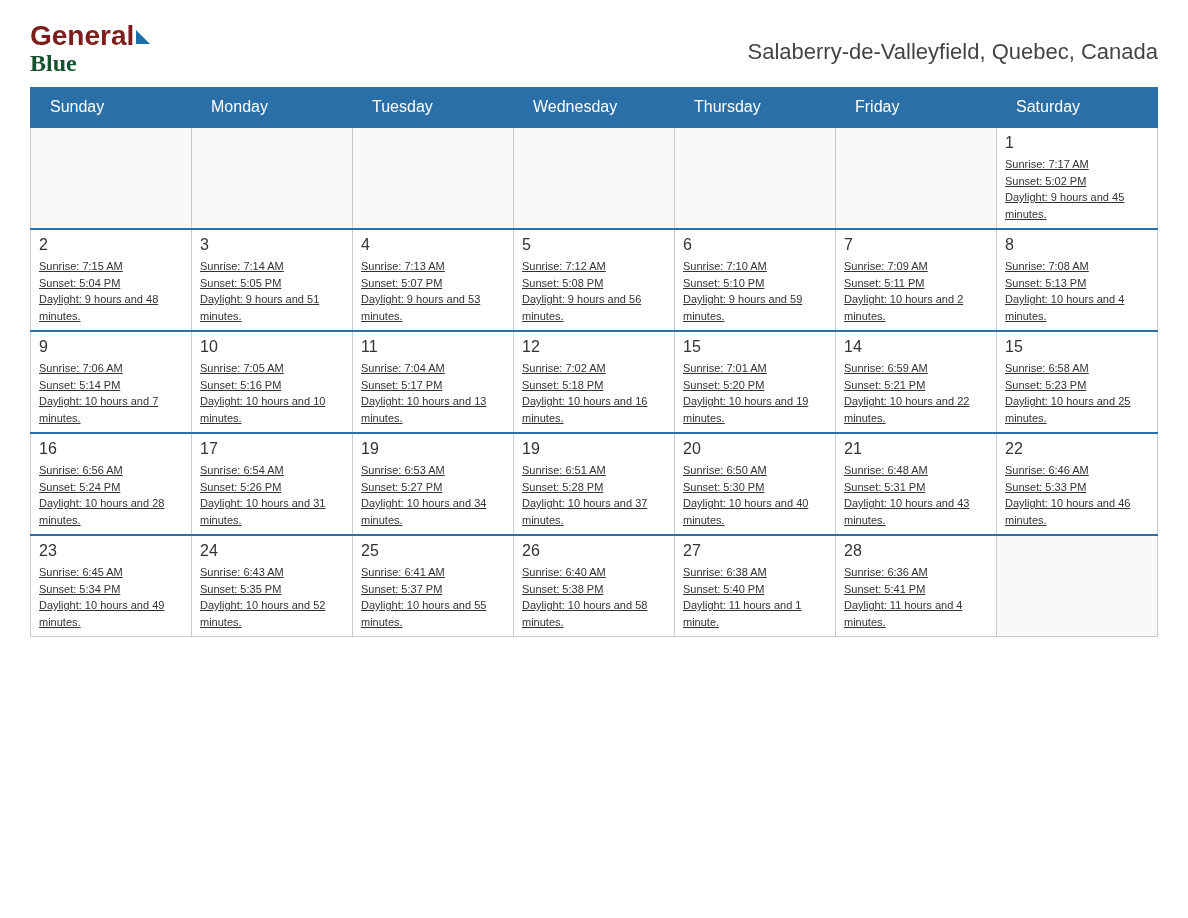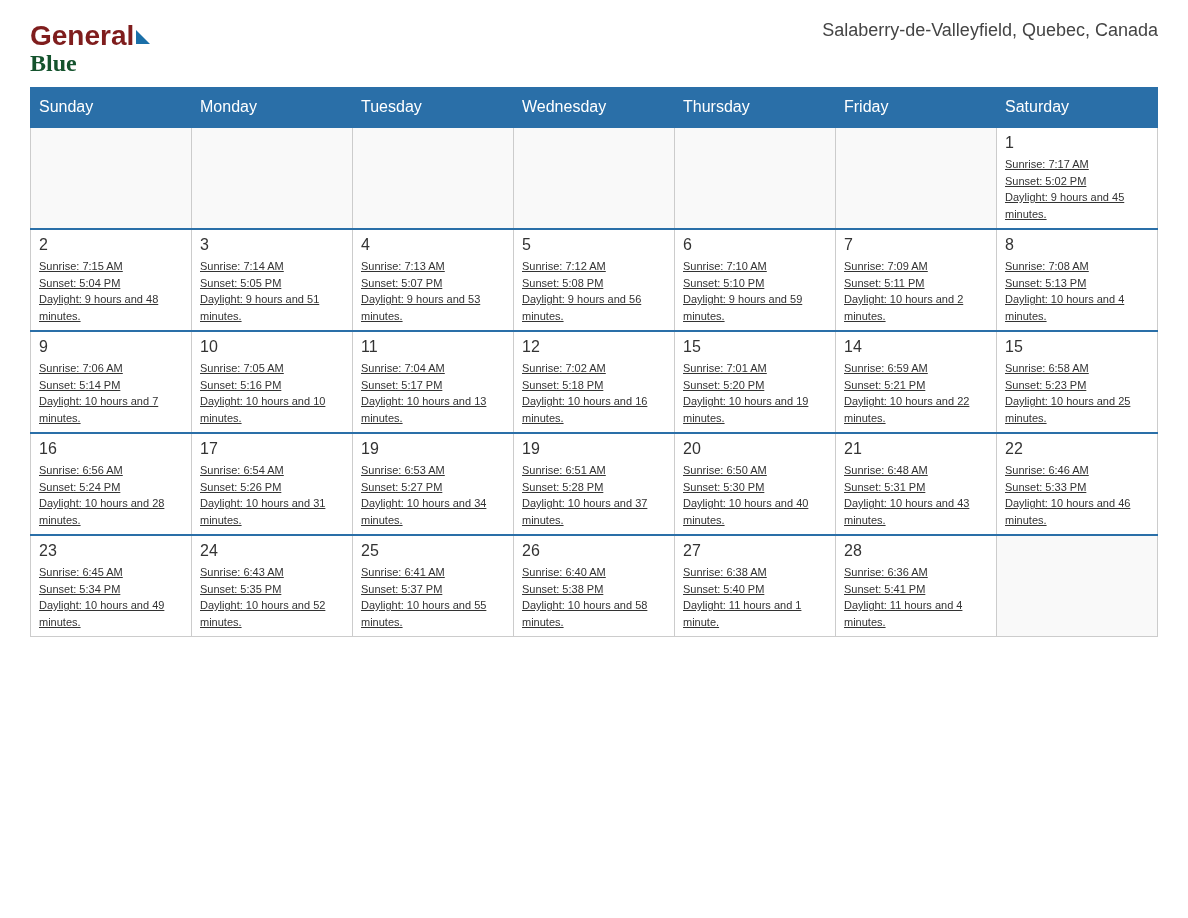--- a/index.html
+++ b/index.html
@@ -41,33 +41,33 @@
     }
     .title-area {
       text-align: right;
     }
     .month-title {
       font-size: 48px;
       font-weight: bold;
       color: #222;
     }
     .location-title {
-      font-size: 18px;
+      font-size: 22px;
       color: #444;
-      margin-top: 0;
+      margin-top: 19px;
     }
     .calendar {
       width: 100%;
       border-collapse: collapse;
       margin-top: 10px;
     }
     .calendar th {
       background-color: #2a6fa8;
       color: #fff;
-      padding: 10px 8px;
+      padding: 10px 19px;
       font-size: 16px;
       font-weight: normal;
       text-align: left;
       border: 1px solid #2a6fa8;
     }
     .calendar td {
       vertical-align: top;
       border: 1px solid #ccc;
       padding: 6px 8px;
       min-height: 110px;

